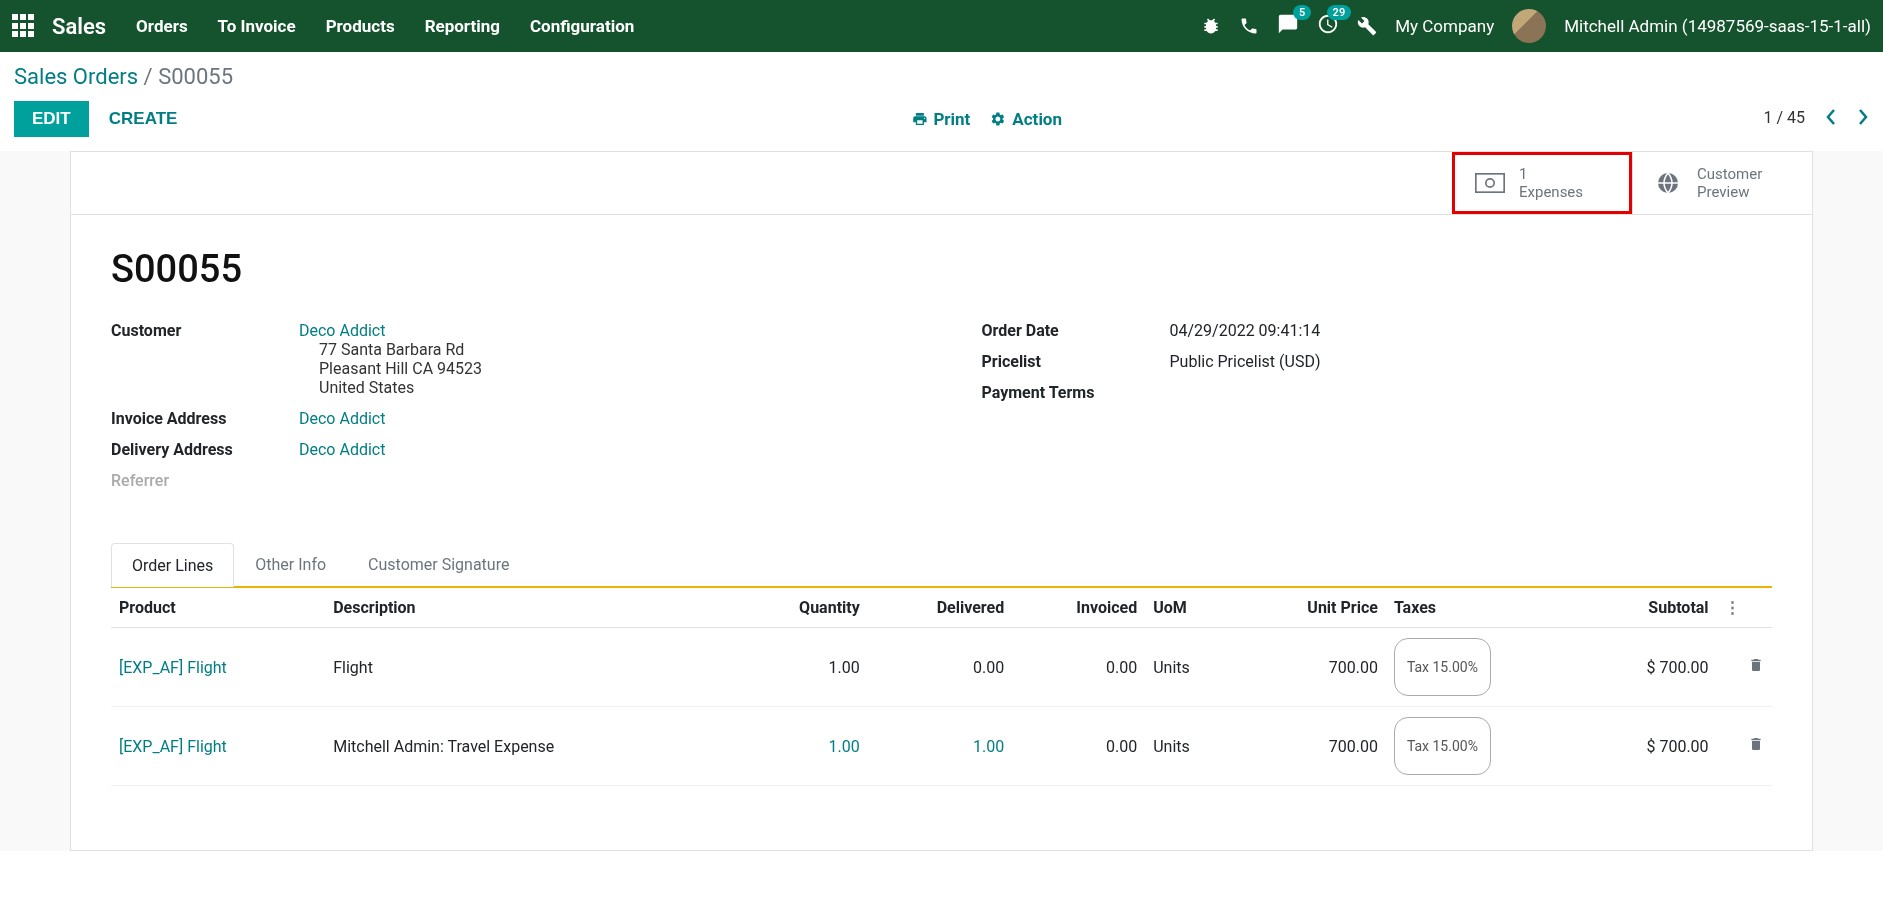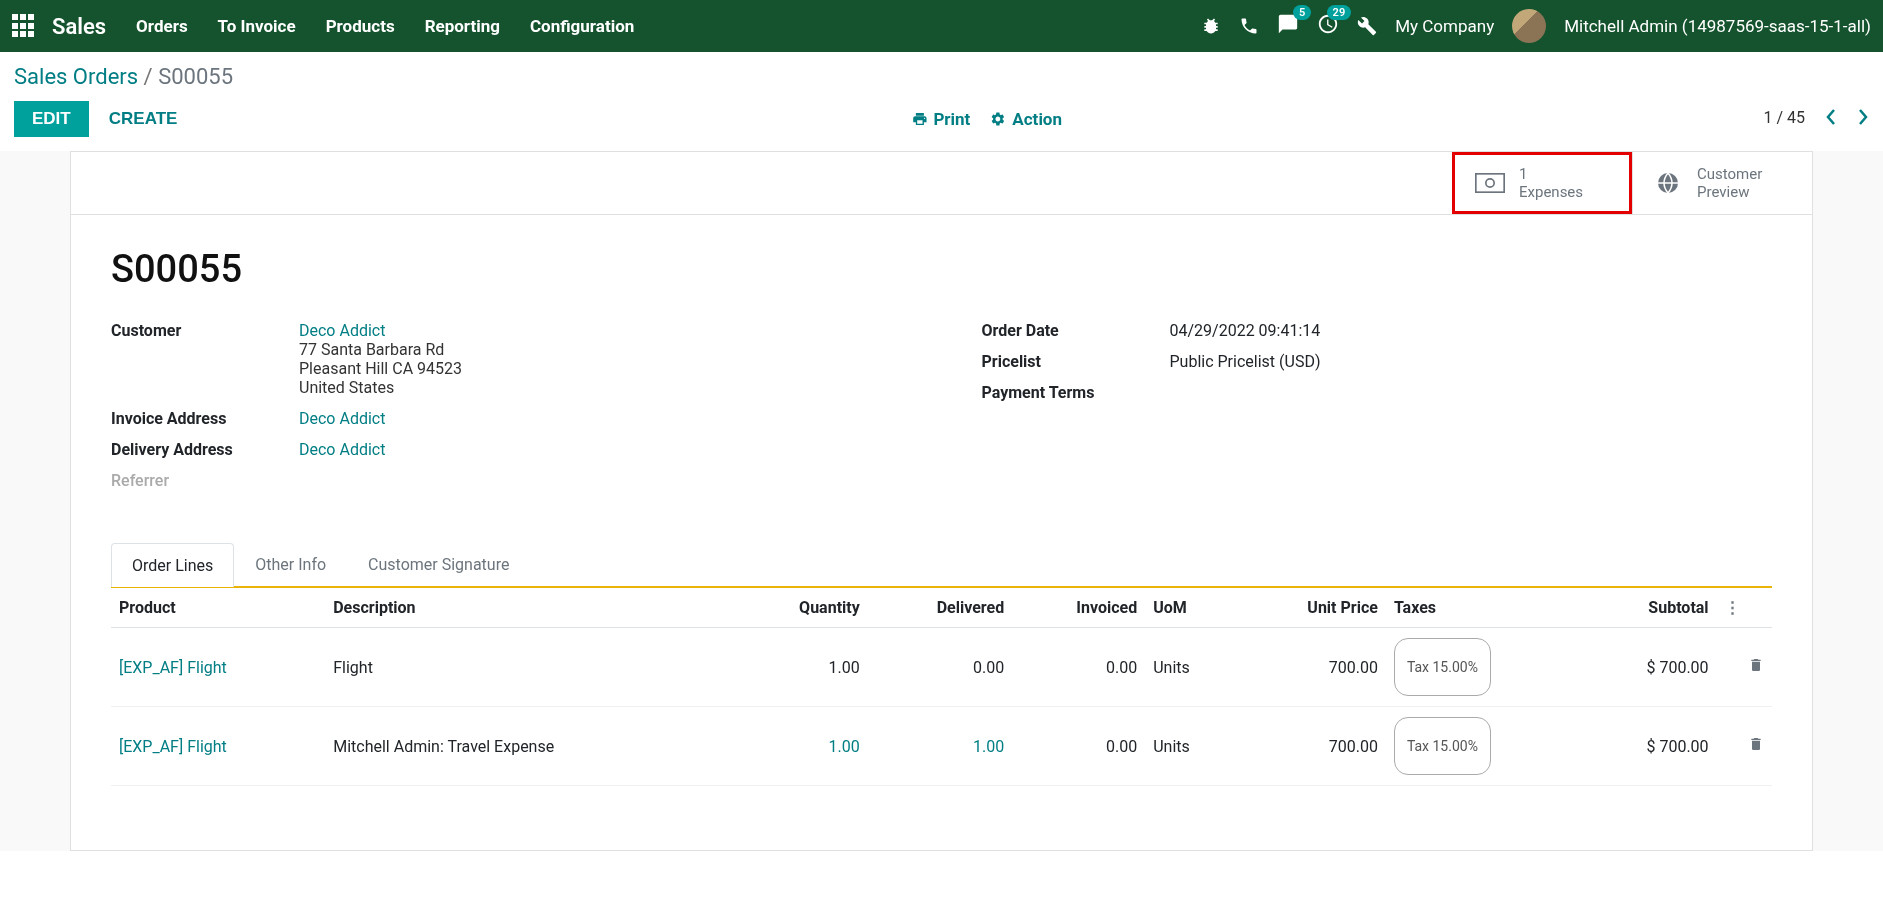--- a/index.html
+++ b/index.html
@@ -47,21 +47,21 @@
 
 .form-body { padding: 32px 40px; }
 .order-title { font-size: 38px; font-weight: 500; color: #111; margin-bottom: 30px; }
 .form-row { display: flex; gap: 80px; }
 .form-col { flex: 1; }
 .field-row { display: flex; margin-bottom: 12px; }
 .field-label { width: 188px; font-weight: 700; color: #212529; font-size: 16px; }
 .field-label.muted { color: #aaa; font-weight: 500; }
 .field-value { flex: 1; font-size: 16px; }
 .field-value .link { color: #017e84; cursor: pointer; }
-.addr-line { color: #333; }
+.addr-line { color: #333; margin-left: 20px; }
 
 
 .tabs { display: flex; border-bottom: 2px solid #eab308; margin-top: 40px; }
 .tab { padding: 12px 20px; border: 1px solid transparent; border-bottom: none; cursor: pointer; font-size: 16px; color: #6c757d; }
 .tab.active { border-color: #dee2e6; border-radius: 4px 4px 0 0; background: #fff; color: #212529; position: relative; top: 1px; }
 
 
 .order-table { width: 100%; border-collapse: collapse; margin-top: 0; }
 .order-table th { text-align: left; padding: 10px 8px; font-weight: 700; font-size: 16px; border-bottom: 1px solid #dee2e6; }
 .order-table th.num, .order-table td.num { text-align: right; }

